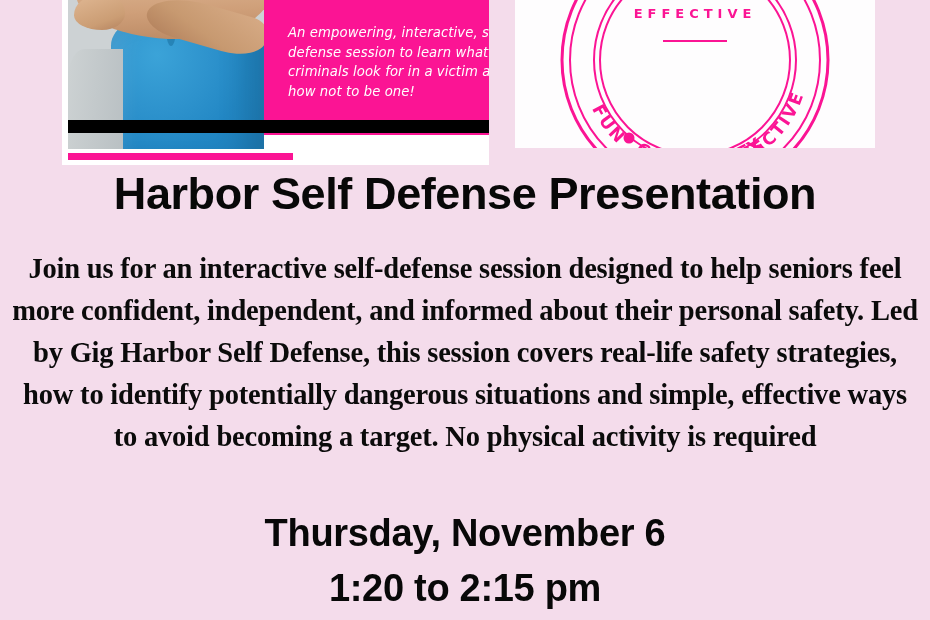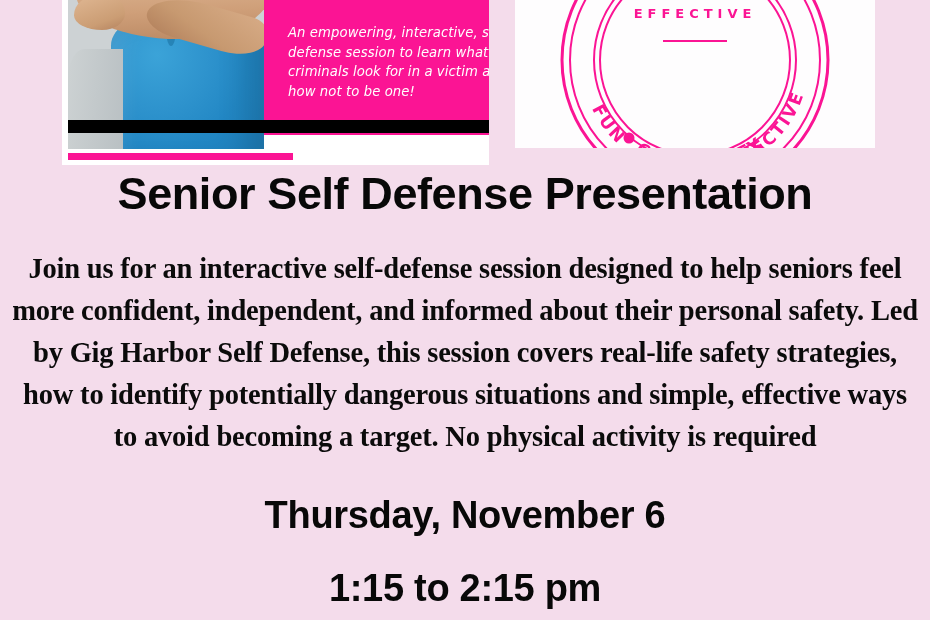--- a/index.html
+++ b/index.html
@@ -246,21 +246,21 @@
     font-weight: bold;
     font-size: 28.5px;
     line-height: 42px;
     letter-spacing: -0.2px;
   }
 
   
   .date-line {
     position: absolute;
     left: 0;
-    top: 491px;
+    top: 509px;
     width: 930px;
     text-align: center;
     color: #080808;
     font-family: "Liberation Sans", sans-serif;
     font-weight: bold;
     font-size: 38px;
     line-height: 48px;
     letter-spacing: -0.3px;
   }
   .time-line {
@@ -334,20 +334,20 @@
           </svg>
         </div>
 
         <div class="logo-training">EFFECTIVE</div>
         <div class="logo-rule"></div>
       </div>
     </div>
 
   </div>
 
-  <div class="headline">Senior Self Defense Presentation</div>
+  <div class="headline">Harbor Self Defense Presentation</div>
 
   <div class="body-copy">Join us for an interactive self-defense session designed to help seniors feel more confident, independent, and informed about their personal safety. Led by Gig Harbor Self Defense, this session covers real-life safety strategies, how to identify potentially dangerous situations and simple, effective ways to avoid becoming a target. No physical activity is required</div>
 
   <div class="date-line">Thursday, November 6</div>
-  <div class="time-line">1:15 to 2:15 pm</div>
+  <div class="time-line">1:20 to 2:15 pm</div>
 
 </div>
 
 </body></html>

